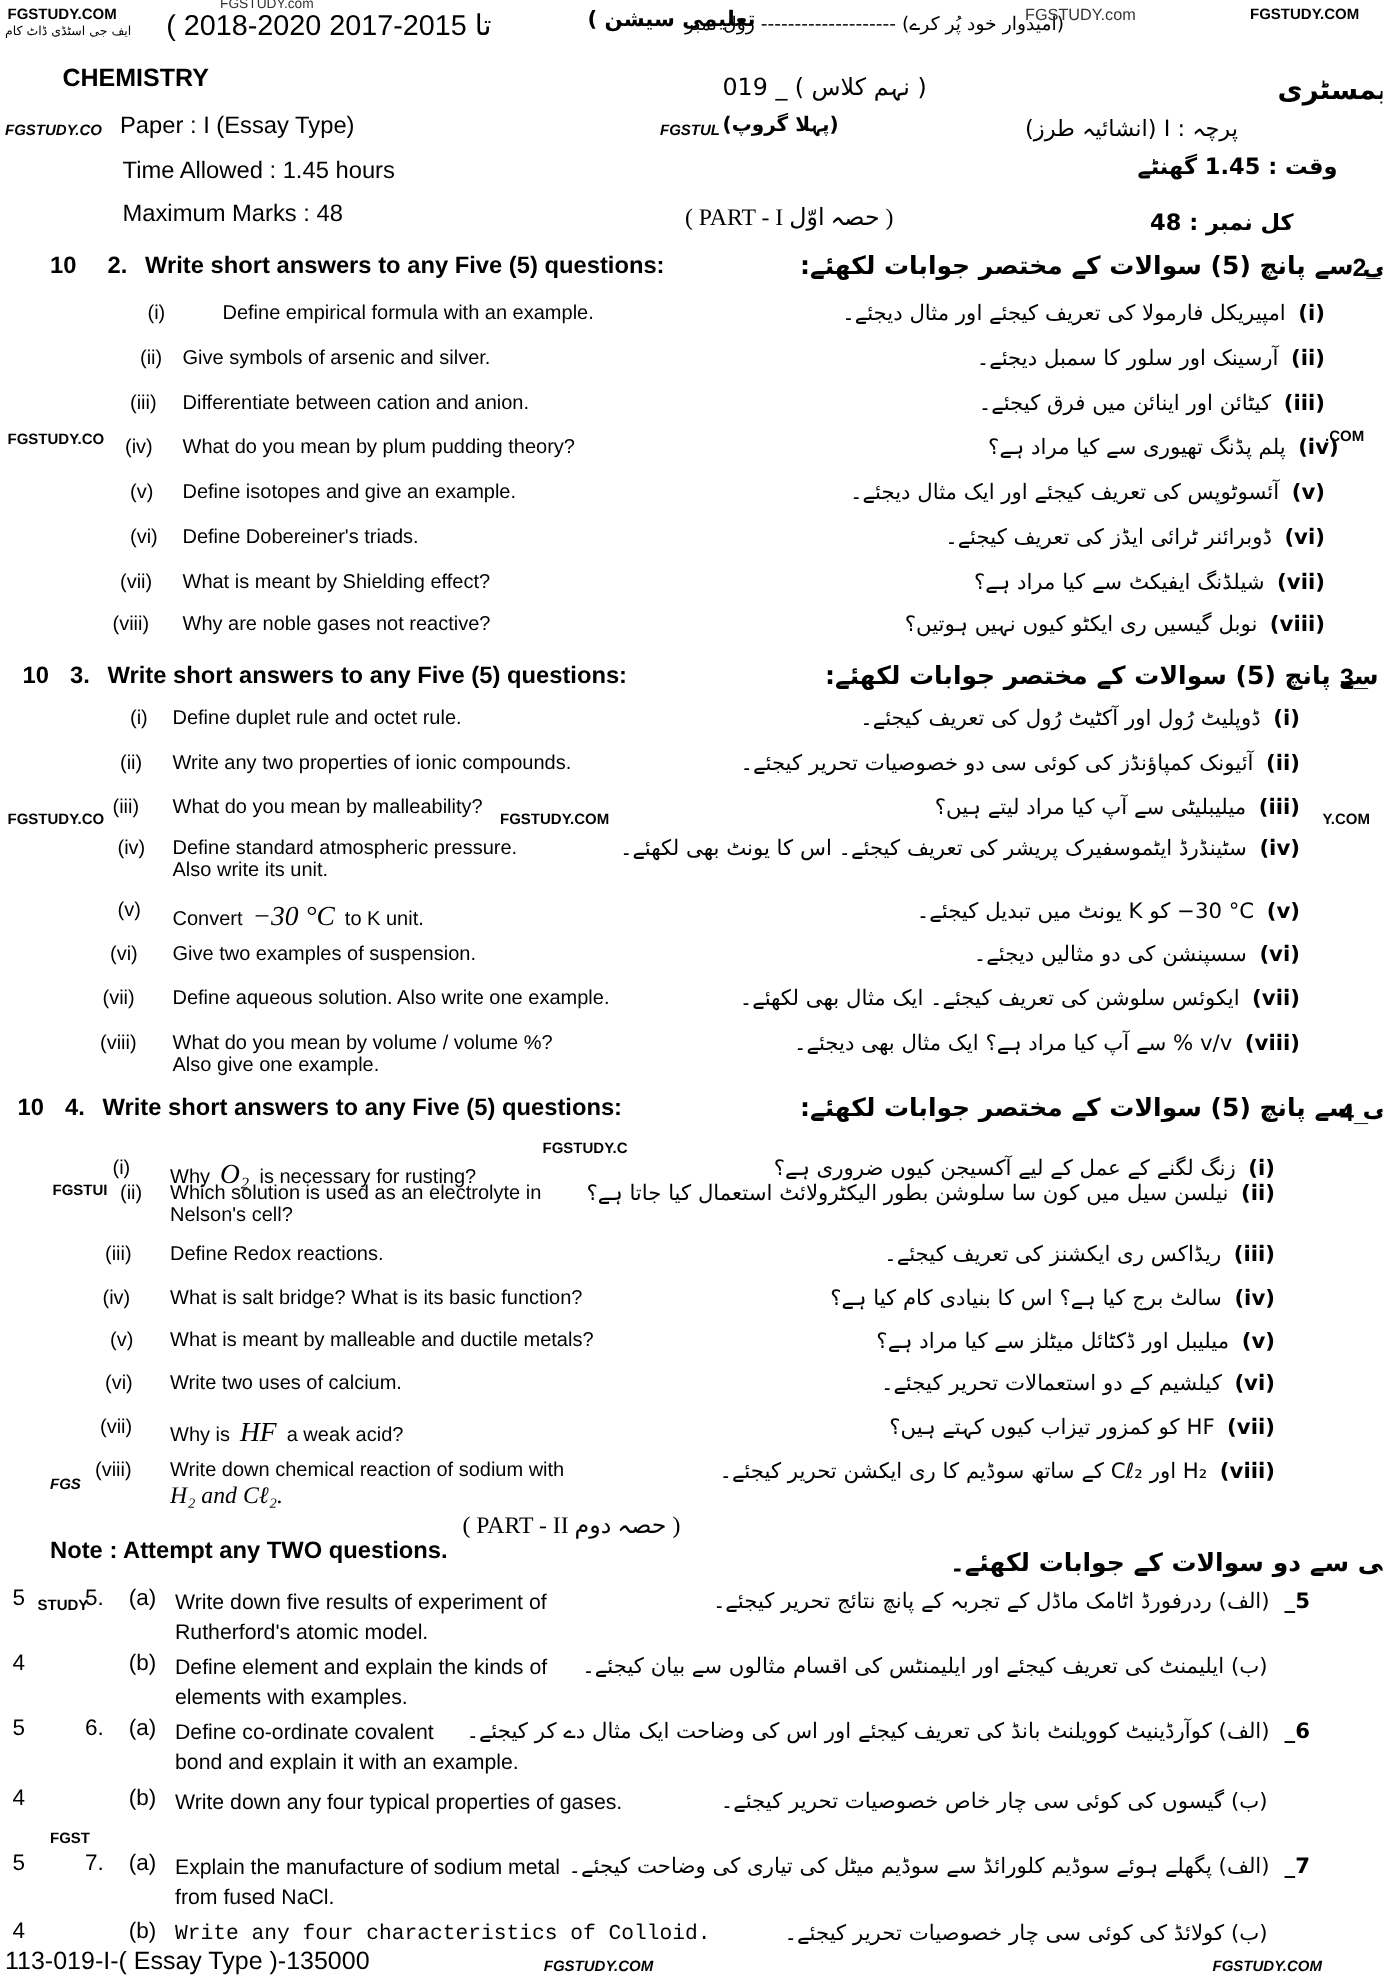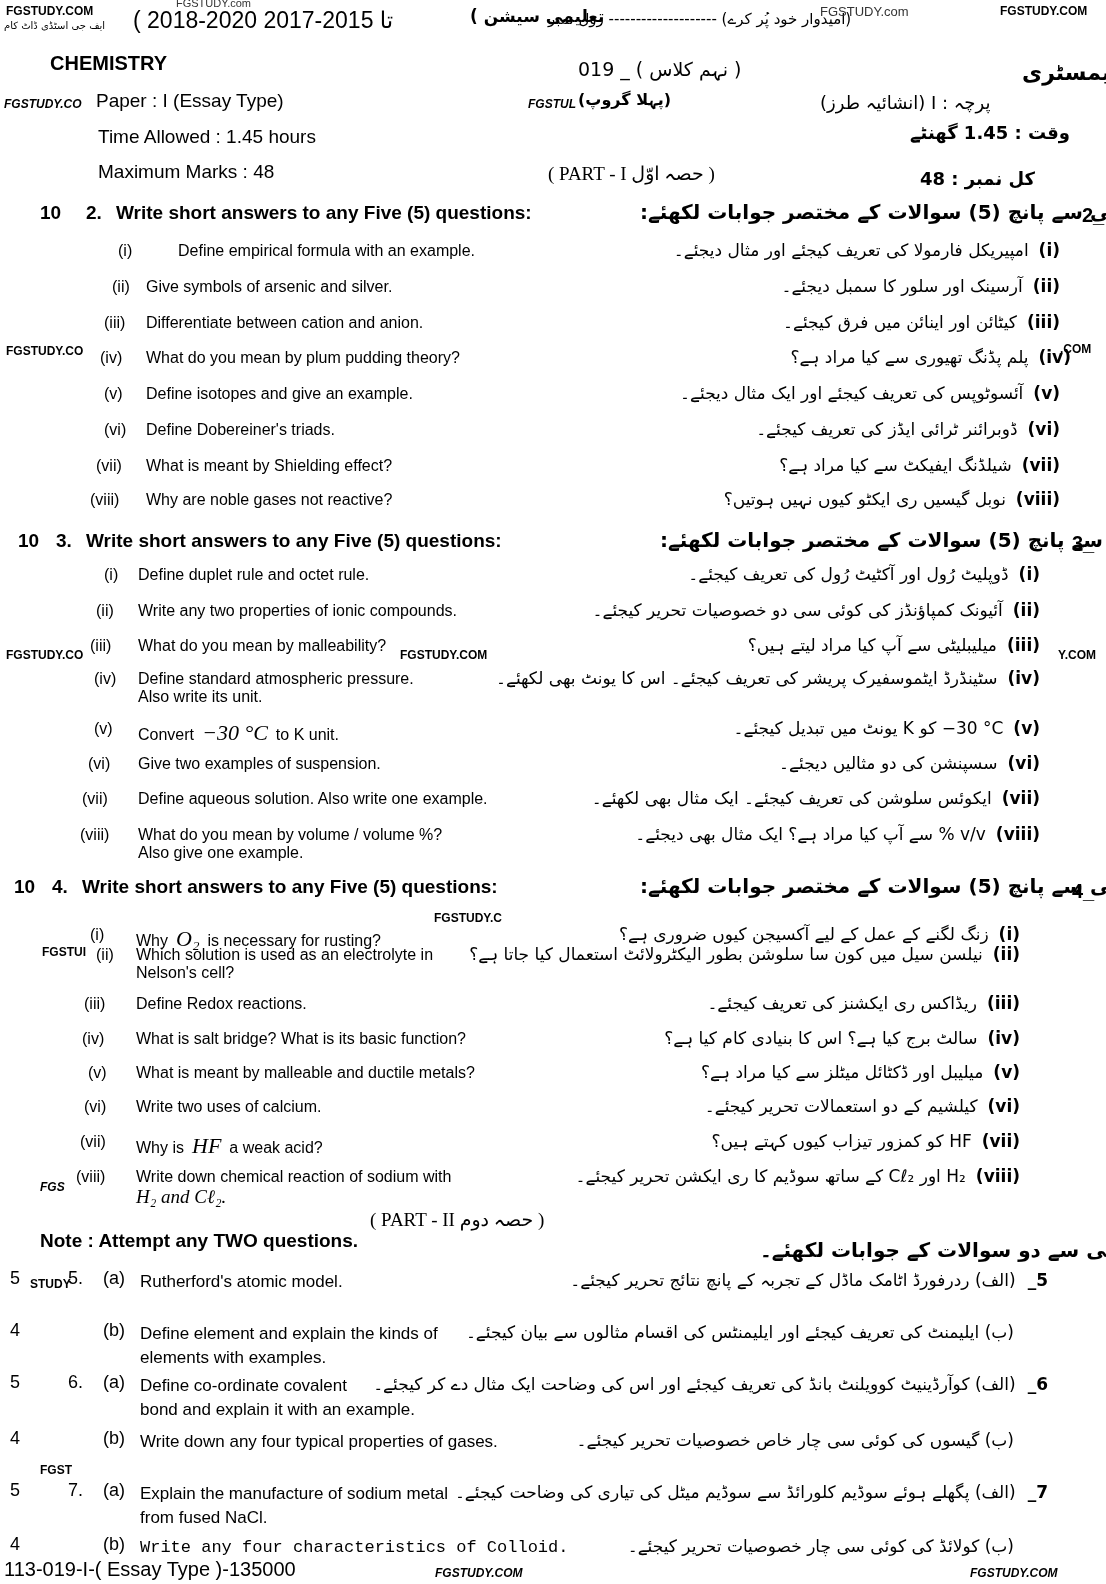--- a/index.html
+++ b/index.html
@@ -201,20 +201,21 @@
 
 <div class="abs part" style="left:370px;top:1208px;">( PART - II  حصہ دوم )</div>
 <div class="abs qhead" style="left:40px;top:1230px;">Note :  Attempt any TWO questions.</div>
 <div class="abs urdu uhead" style="left:760px;top:1238px;">نوٹ : کوئی سے دو سوالات کے جوابات لکھئے۔</div>
 
 <div id="p2-list">
     <div class="abs item" style="left: 10px; top: 1268px; font-size: 18px;">5</div>
     <div class="abs item" style="left: 68px; top: 1268px; font-size: 18px;">5.</div>
     <div class="abs item" style="left: 103px; top: 1268px; font-size: 18px;">(a)</div>
     <div class="abs item" style="left: 140px; top: 1270px; font-size: 17px; line-height: 24px;">
+      <div>Write down five results of experiment of</div>
       <div>Rutherford's atomic model.</div>
     </div>
     <div class="abs urdu uitem" style="right: 58px; top: 1270px;"><span style="font-weight: bold; margin-left: 12px;">5_</span><span>(الف) ردرفورڈ اٹامک ماڈل کے تجربہ کے پانچ نتائج تحریر کیجئے۔</span></div>
     <div class="abs item" style="left: 10px; top: 1320px; font-size: 18px;">4</div>
     <div class="abs item" style="left: 103px; top: 1320px; font-size: 18px;">(b)</div>
     <div class="abs item" style="left: 140px; top: 1322px; font-size: 17px; line-height: 24px;">
       <div>Define element and explain the kinds of</div>
       <div>elements with examples.</div>
     </div>
     <div class="abs urdu uitem" style="right: 92px; top: 1322px;"><span>(ب) ایلیمنٹ کی تعریف کیجئے اور ایلیمنٹس کی اقسام مثالوں سے بیان کیجئے۔</span></div>

